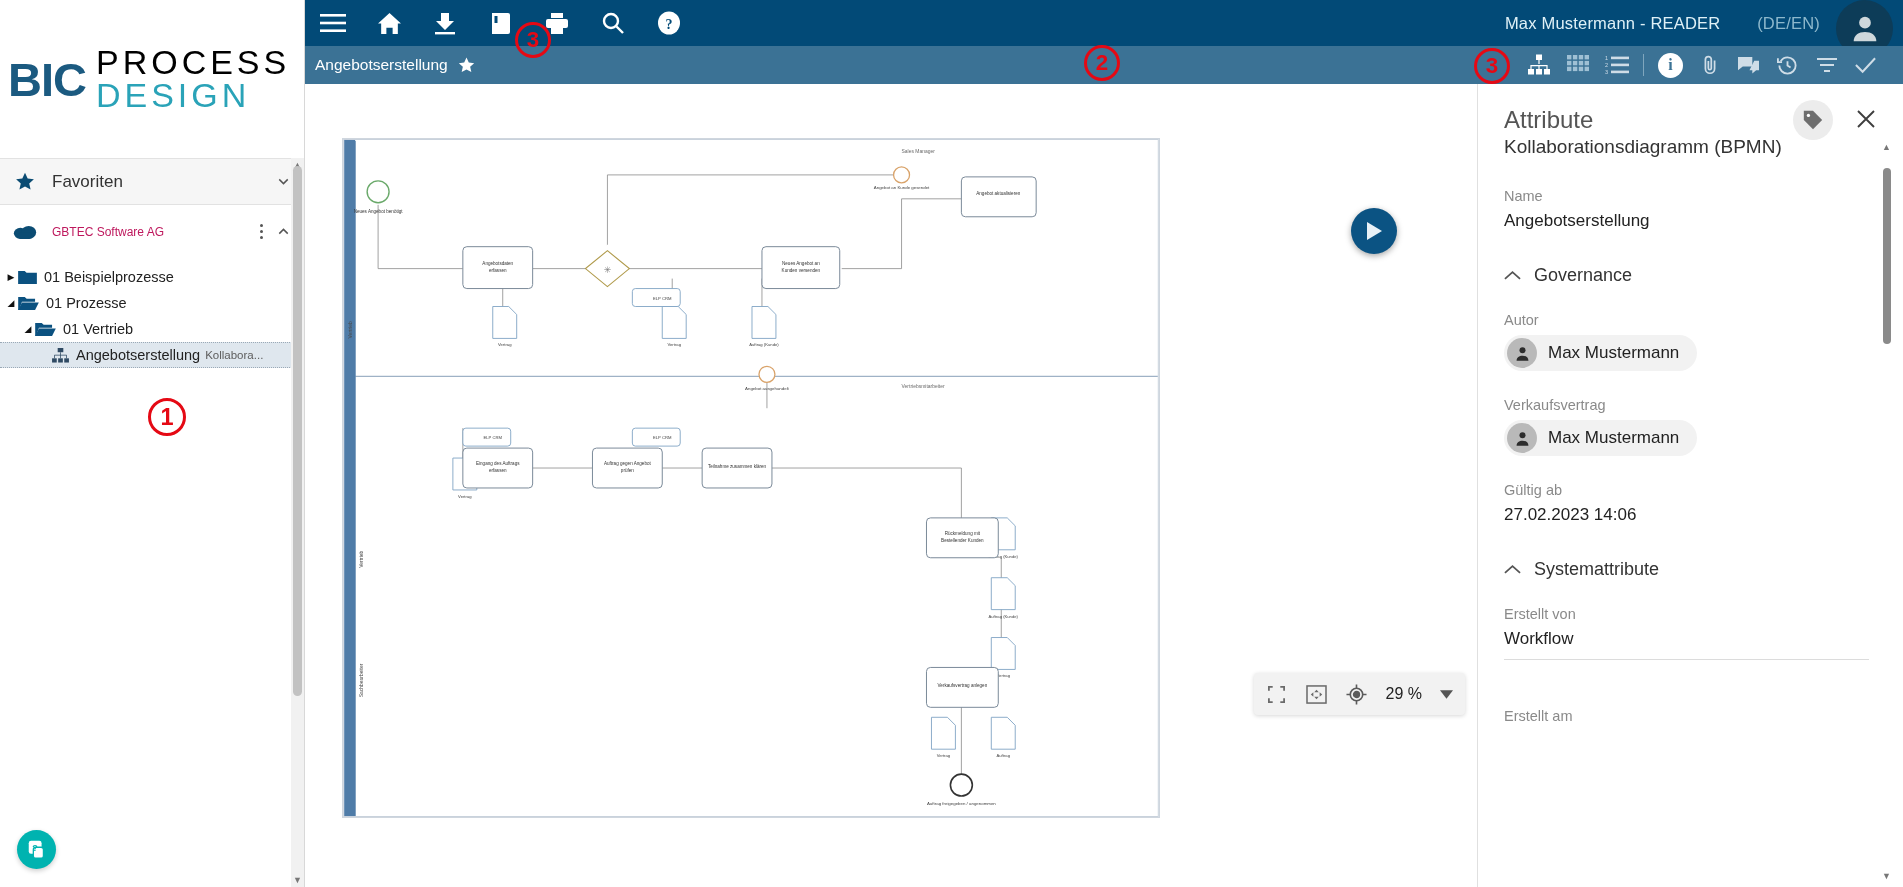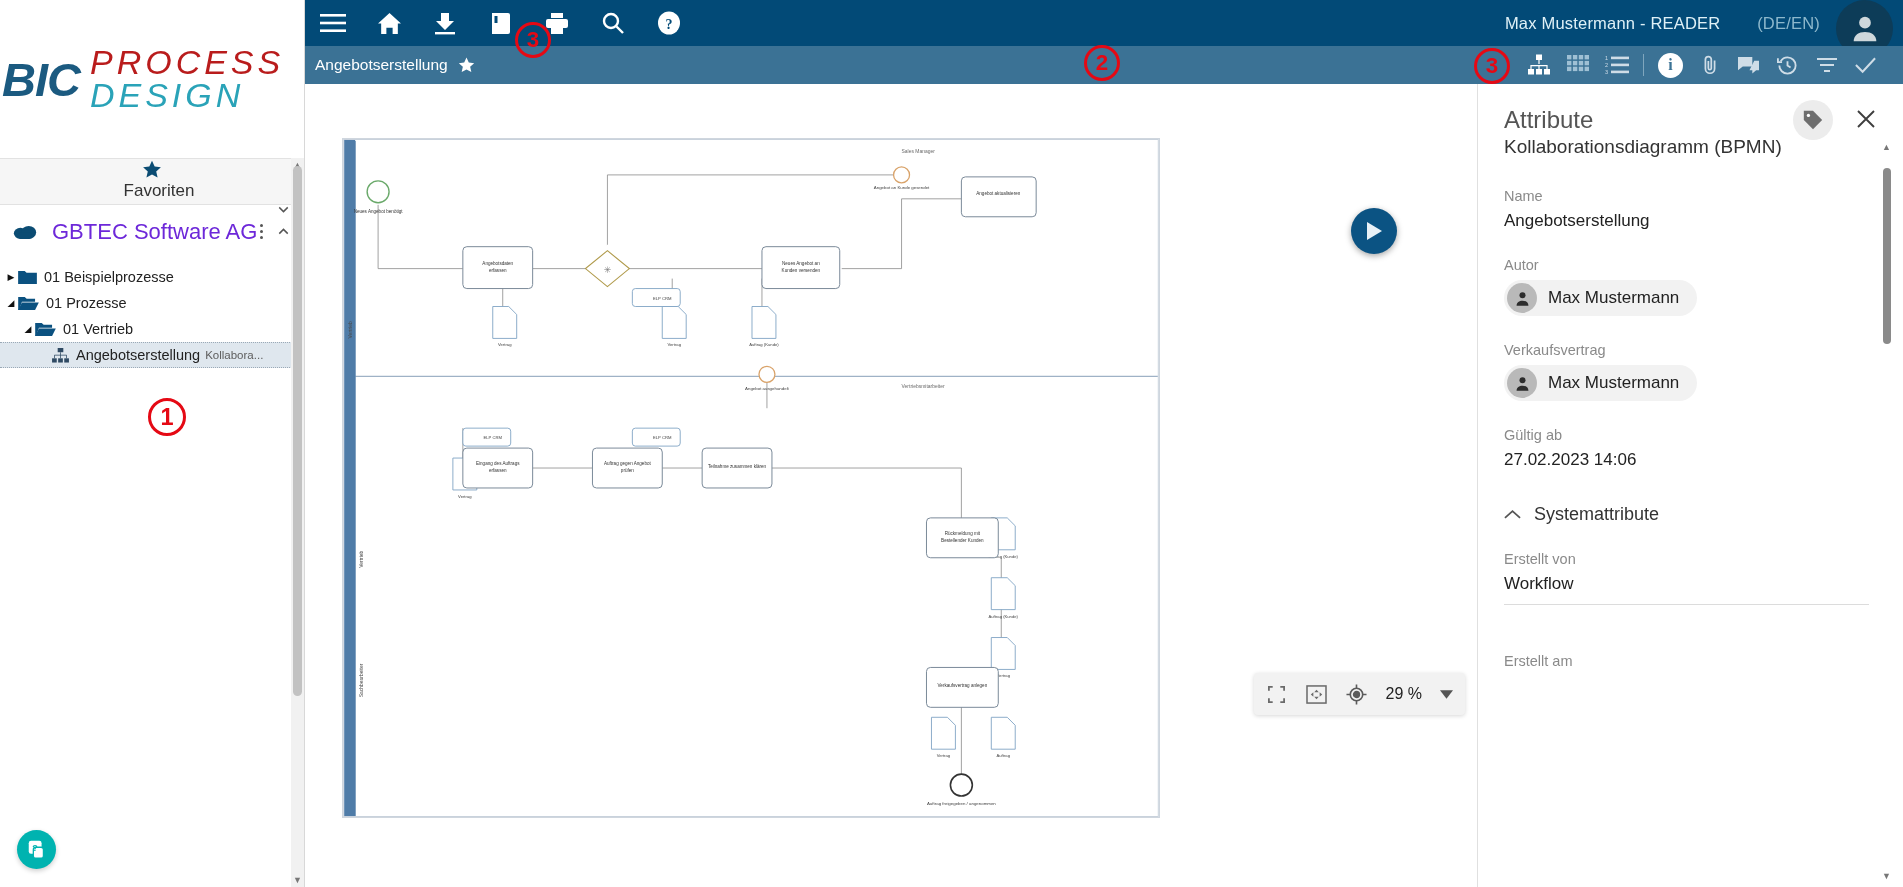--- a/index.html
+++ b/index.html
@@ -8,38 +8,38 @@
     font-family: "Liberation Sans", sans-serif;
     background:#ffffff;
     position:relative;
   }
 
   
   #left-panel {
     position:absolute; left:0; top:0; width:305px; height:887px;
     background:#fff; border-right:1px solid #d8d8d8;
   }
-  #logo-area { height:158px; display:flex; align-items:center; padding-left:2px;font-style:italic; }
+  #logo-area { height:158px; display:flex; align-items:center; padding-left:8px; }
   .logo-bic { font-size:47px; font-weight:bold; color:#1b5a80; letter-spacing:-1px;
               font-family:"Liberation Sans", sans-serif; }
   .logo-right { margin-left:10px; line-height:0.96; }
-  .logo-proc { font-size:34px; color:#b91c1c; letter-spacing:4px; font-weight:400;}
+  .logo-proc { font-size:34px; color:#000000; letter-spacing:4px; font-weight:400;}
   .logo-des  { font-size:34px; color:#2aa3b8; letter-spacing:4px; font-weight:400;}
 
   .fav-row {
     height:47px; display:flex; align-items:center; padding:0 12px;
     border-top:1px solid #e2e2e2; border-bottom:1px solid #e2e2e2;
-    background:#f6f6f6; cursor:pointer;flex-direction:column;
+    background:#f6f6f6; cursor:pointer;
   }
   .tree-root {
     height:53px; display:flex; align-items:center; padding:0 12px;
     background:#fff; cursor:pointer;
   }
   .ic { width:26px; display:flex; align-items:center; justify-content:center; color:#0b4c73; }
-  .tree-label { margin-left:14px; font-size:22px; color:#6d28d9; }
+  .tree-label { margin-left:14px; font-size:12px; color:#be185d; }
   .fav-row .tree-label { font-size:17px; color:#333; }
   .chev { margin-left:auto; color:#5a5a5a; font-size:15px; }
   .kebab { color:#555; font-size:18px; letter-spacing:0; line-height:0.55;
            display:flex; flex-direction:column; align-items:center; margin-left:auto; margin-right:12px;}
   .kebab i { width:3px;height:3px;border-radius:50%;background:#555;margin:1.5px 0;display:block;}
 
   .tnode { height:26px; display:flex; align-items:center; font-size:14.5px; color:#222; cursor:pointer;}
   .tnode .arrow { width:14px; text-align:center; font-size:9px; color:#111; }
   .tnode .ficon { margin-right:7px; display:flex; align-items:center; }
   .tnode.selected { background:#dfe7ee; border-top:1px dotted #9aa9b6; border-bottom:1px dotted #9aa9b6; }
@@ -561,20 +561,28 @@
         </svg>
     </div>
   </div>
 
   <div id="rp-body">
     <div class="fld" style="margin-top:0">
       <div class="fld-label">Name</div>
       <div class="fld-value">Angebotserstellung</div>
     </div>
 
+    <div class="sect">
+      <span class="sect-caret">
+        <svg width="17" height="11" viewBox="0 0 18 11" fill="none" stroke="#555" stroke-width="1.9">
+            <path d="M1 9l8-7 8 7"></path>
+          </svg>
+      </span>
+      <span class="sect-title">Governance</span>
+    </div>
 
     <div class="fld">
       <div class="fld-label">Autor</div>
       <div class="chip">
         <span class="chip-av">
           <svg width="19" height="19" viewBox="0 0 24 24" fill="#2b2b2b">
               <circle cx="12" cy="8" r="3.8"></circle>
               <path d="M4.5 21c0-4.1 3.4-6.2 7.5-6.2s7.5 2.1 7.5 6.2z"></path>
             </svg>
         </span>

